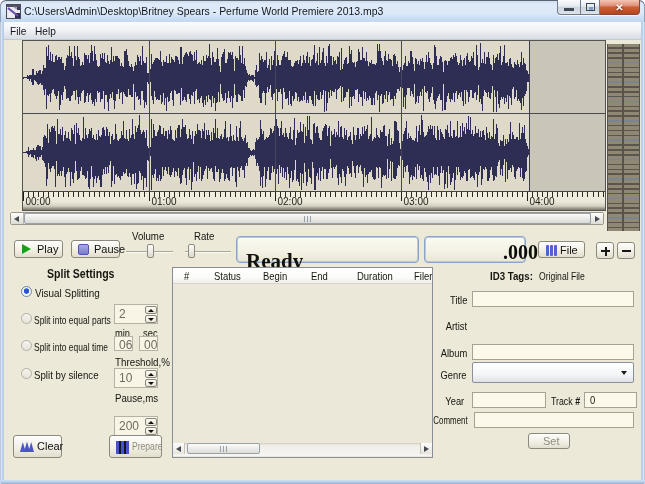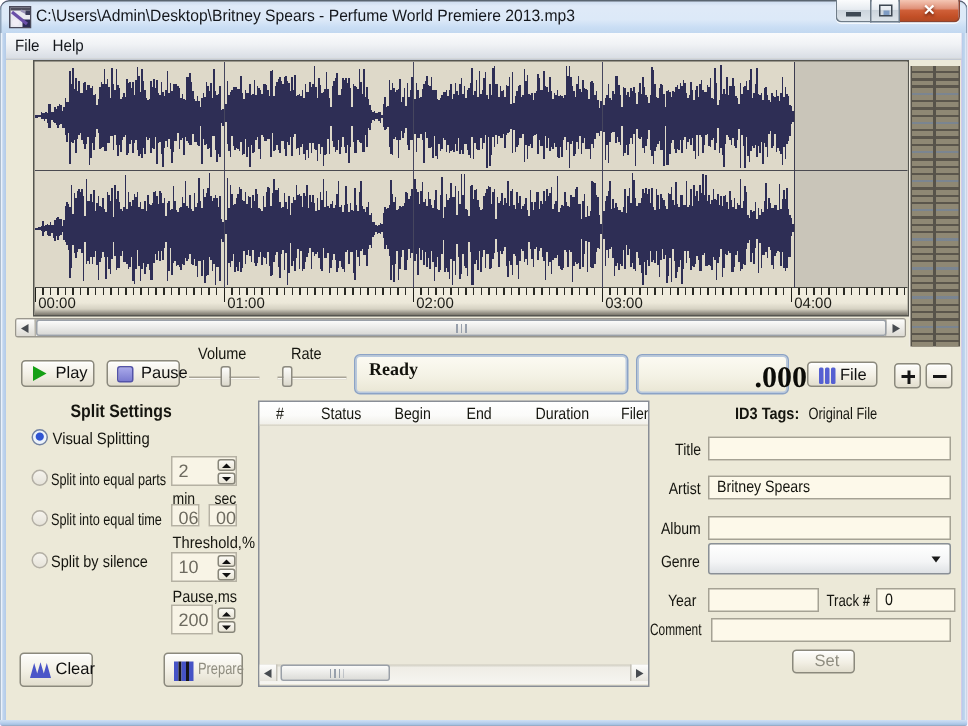--- a/index.html
+++ b/index.html
@@ -50,21 +50,21 @@
 #hthumb .grip{position:absolute;left:50%;top:2px;width:9px;height:6px;margin-left:-4px;
  background:repeating-linear-gradient(90deg,#98a0ac 0 1px,rgba(0,0,0,0) 1px 3px);}
 
 .btn{position:absolute;border:1px solid #8b897d;border-radius:3px;
  background:linear-gradient(180deg,#fdfdfb 0%,#f2efe4 55%,#e2dece 100%);
  box-shadow:inset 0 1px 0 #fff;font-size:12px;color:#101010;}
 .btn .lbl{position:absolute;white-space:nowrap;}
 
 #readybox{left:236px;top:236px;width:183px;height:27px;border:1px solid #8ca3c6;border-radius:4px;
  box-shadow:inset 0 0 0 1px #b9c9de;background:linear-gradient(180deg,#fcfbf3 0%,#f4f2e5 55%,#e9e6d4 100%);}
-#readybox span{position:absolute;left:9px;top:2px;font-family:"Liberation Serif",serif;font-weight:bold;font-size:12px;color:#12120c;}
+#readybox span{position:absolute;left:9px;top:12px;font-family:"Liberation Serif",serif;font-weight:bold;font-size:21px;color:#12120c;}
 #timebox{left:424px;top:236px;width:102px;height:27px;border:1px solid #8ca3c6;border-radius:4px;
  box-shadow:inset 0 0 0 1px #b9c9de;background:linear-gradient(180deg,#fcfbf3 0%,#f4f2e5 55%,#e9e6d4 100%);}
 #timebox .big{position:absolute;left:7px;top:-3px;font-family:"Liberation Serif",serif;font-weight:bold;font-size:22px;color:#0c0c08;letter-spacing:0px;}
 #timebox .sml{position:absolute;left:78px;top:4px;font-family:"Liberation Serif",serif;font-weight:bold;font-size:20px;color:#0c0c08;}
 
 .sllbl{position:absolute;font-size:11px;color:#15150f;display:inline-block;transform:scaleX(0.88);transform-origin:0 0;}
 .sltrack{position:absolute;height:2px;background:#a8a496;border-bottom:1px solid #fbfaf4;}
 .slthumb{position:absolute;width:7px;height:14px;border:1px solid #8c8a80;border-radius:2px;
  background:linear-gradient(180deg,#fdfdfc,#dcd9cc);}
 
@@ -245,21 +245,21 @@
   <div class="spinbox" style="left:114px;top:368px;width:44px;height:20px;">
     <span class="val">10</span>
     <div class="spbtn" style="top:1px;">
         <div class="tri" style="left:2px;top:2px;border-width:0 3px 3.5px 3px;border-color:transparent transparent #111 transparent;"></div>
       </div>
     <div class="spbtn" style="top:10px;">
         <div class="tri" style="left:2px;top:2px;border-width:3.5px 3px 0 3px;border-color:#111 transparent transparent transparent;"></div>
       </div>
   </div>
   <span class="glbl" style="left:115px;top:392px;transform:scaleX(0.88);">Pause,ms</span>
-  <div class="spinbox" style="left:114px;top:403px;width:28px;height:20px;">
+  <div class="spinbox" style="left:114px;top:416px;width:44px;height:20px;">
     <span class="val">200</span>
     <div class="spbtn" style="top:1px;">
         <div class="tri" style="left:2px;top:2px;border-width:0 3px 3.5px 3px;border-color:transparent transparent #111 transparent;"></div>
       </div>
     <div class="spbtn" style="top:10px;">
         <div class="tri" style="left:2px;top:2px;border-width:3.5px 3px 0 3px;border-color:#111 transparent transparent transparent;"></div>
       </div>
   </div>
   <div class="btn" style="left:13px;top:435px;width:49px;height:23px;">
     <svg style="position:absolute;left:6px;top:5px;" width="14" height="12" viewBox="0 0 14 12">
@@ -296,23 +296,20 @@
           <div class="grip" style="position:absolute;left:50%;top:2px;width:9px;height:6px;margin-left:-4px;background:repeating-linear-gradient(90deg,#98a0ac 0 1px,rgba(0,0,0,0) 1px 3px);"></div>
         </div>
     </div>
   </div>
 
   <span class="idlbl" style="left:490px;top:270px;font-weight:bold;transform:scaleX(0.88);transform-origin:0 0;">ID3 Tags:</span>
     <span class="idlbl" style="left:539px;top:270px;transform:scaleX(0.78);transform-origin:0 0;">Original File</span>
   <span class="idlbl" style="right:178px;top:294px;transform:scaleX(0.85);transform-origin:100% 0;">Title</span>
   <div class="idinput" style="left:472px;top:291px;width:162px;height:16px;"></div>
   <span class="idlbl" style="right:178px;top:320px;transform:scaleX(0.85);transform-origin:100% 0;">Artist</span>
-  <div class="idinput" style="left:472px;top:317px;width:162px;height:16px;">
-      <span>Britney Spears</span>
-    </div>
   <span class="idlbl" style="right:178px;top:347px;transform:scaleX(0.85);transform-origin:100% 0;">Album</span>
   <div class="idinput" style="left:472px;top:344px;width:162px;height:16px;"></div>
   <span class="idlbl" style="right:178px;top:369px;transform:scaleX(0.85);transform-origin:100% 0;">Genre</span>
   <div id="genre">
     <div class="tri" style="left:148px;top:8px;border-width:4px 3.5px 0 3.5px;border-color:#1a1a1a transparent transparent transparent;"></div>
   </div>
   <span class="idlbl" style="right:181px;top:395px;transform:scaleX(0.85);transform-origin:100% 0;">Year</span>
   <div class="idinput" style="left:472px;top:392px;width:74px;height:16px;"></div>
   <span class="idlbl" style="left:551px;top:395px;transform:scaleX(0.8);transform-origin:0 0;">Track <b>#</b></span>
   <div class="idinput" style="left:584px;top:392px;width:53px;height:16px;">

